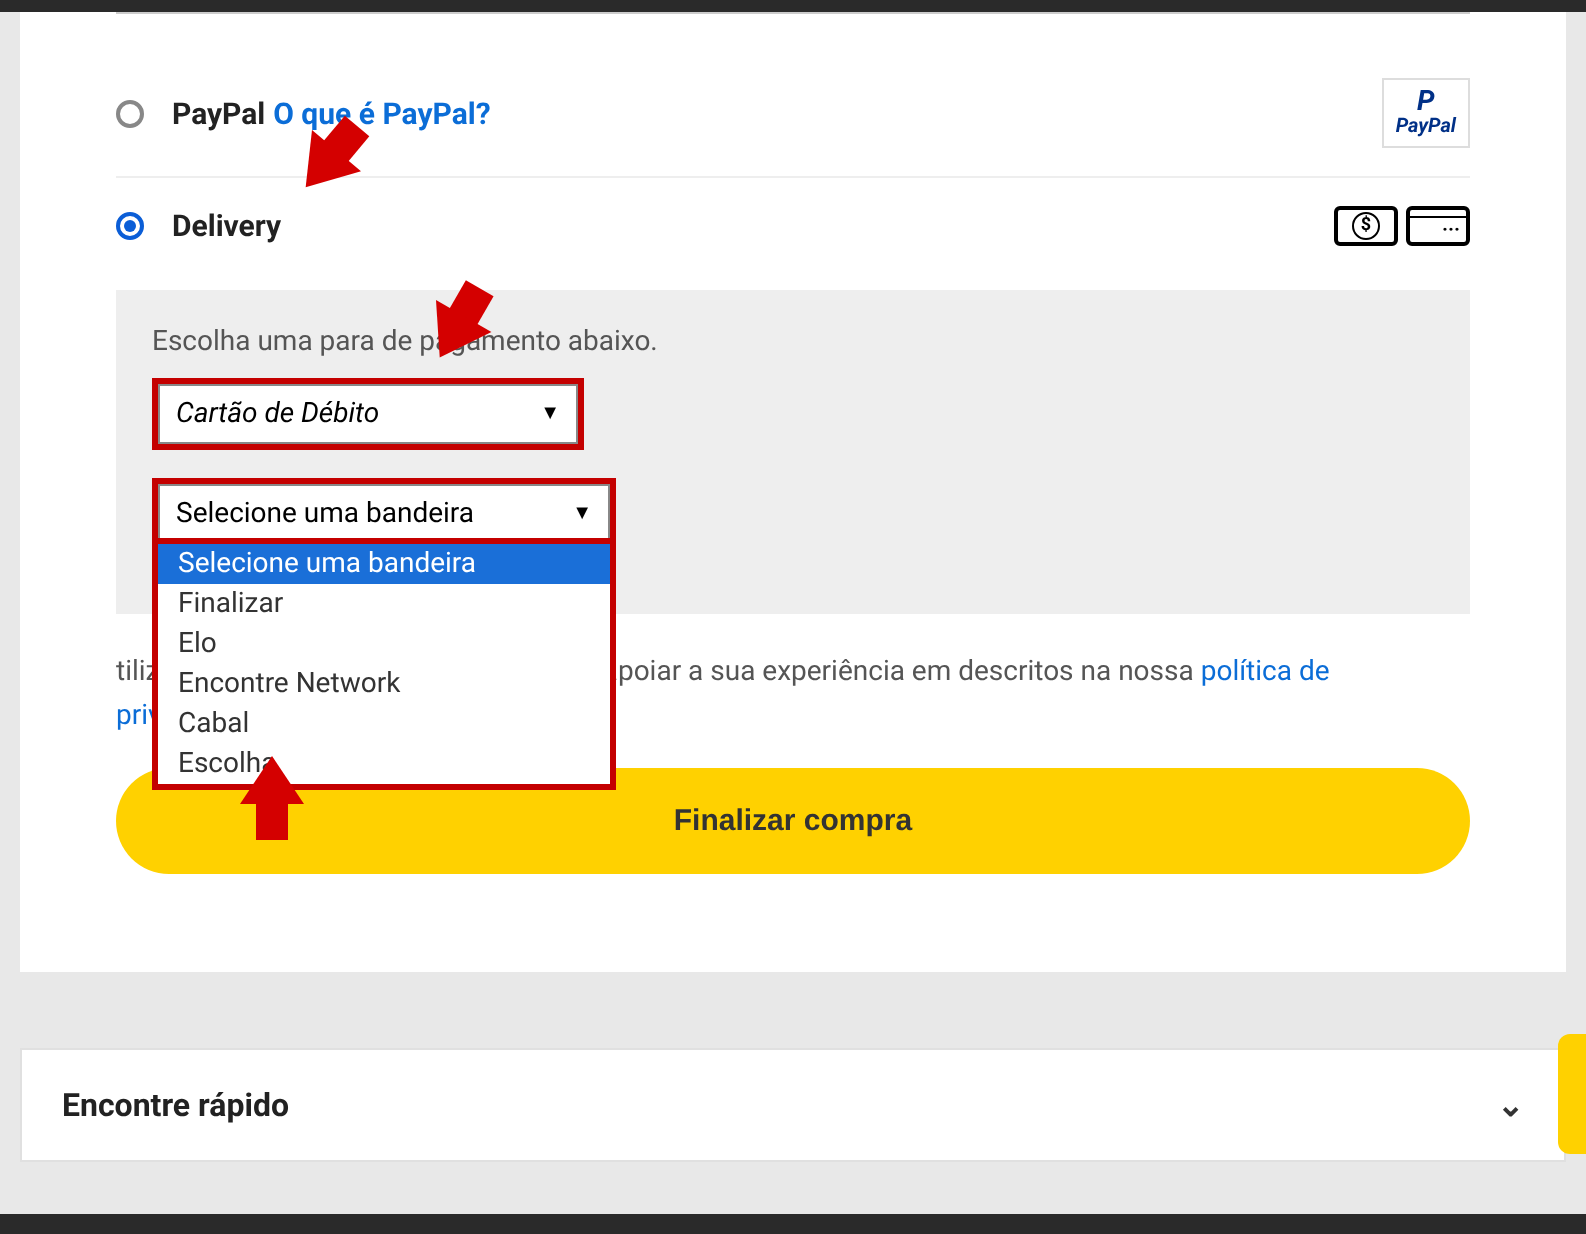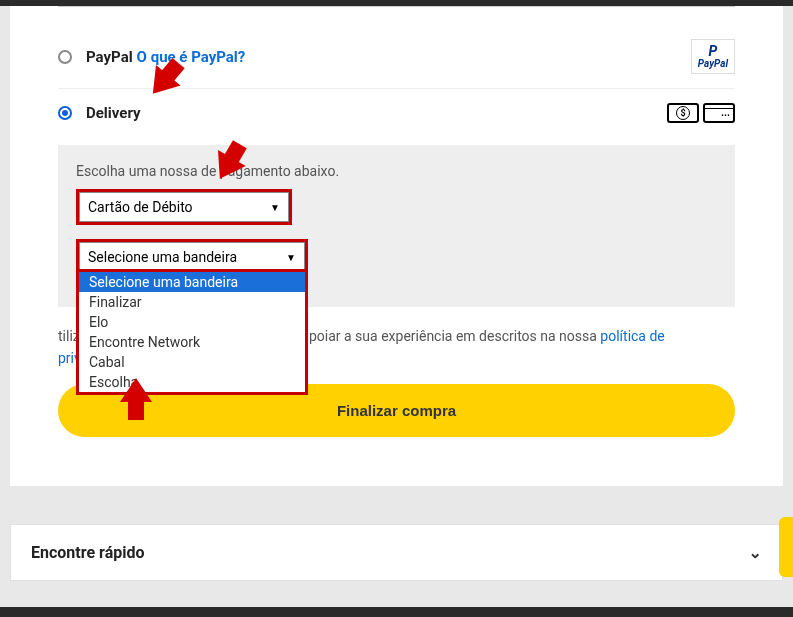--- a/index.html
+++ b/index.html
@@ -194,23 +194,23 @@
         <span class="dot"></span>
       </span>
     <span class="opt-label">Delivery</span>
     <span class="delivery-icons">
       <span class="icon-cash"></span>
       <span class="icon-card"></span>
     </span>
   </div>
 
   <div class="delivery-panel">
-    <div class="panel-text">Escolha uma nossa de pagamento abaixo.</div>
-
-    <div class="select-wrap" style="display:block; width:216px;">
+    <div class="panel-text">Escolha uma para de pagamento abaixo.</div>
+
+    <div class="select-wrap" style="display:block; width:216px;font-style:italic;">
       <div class="pseudo-select">Cartão de Débito</div>
     </div>
 
     <div class="select-wrap" style="display:block; width:232px; position:relative;">
       <div class="pseudo-select">Selecione uma bandeira</div>
       <div class="dropdown-list">
         <div class="item selected">Selecione uma bandeira</div>
         <div class="item">Finalizar</div>
         <div class="item">Elo</div>
         <div class="item">Encontre Network</div>

